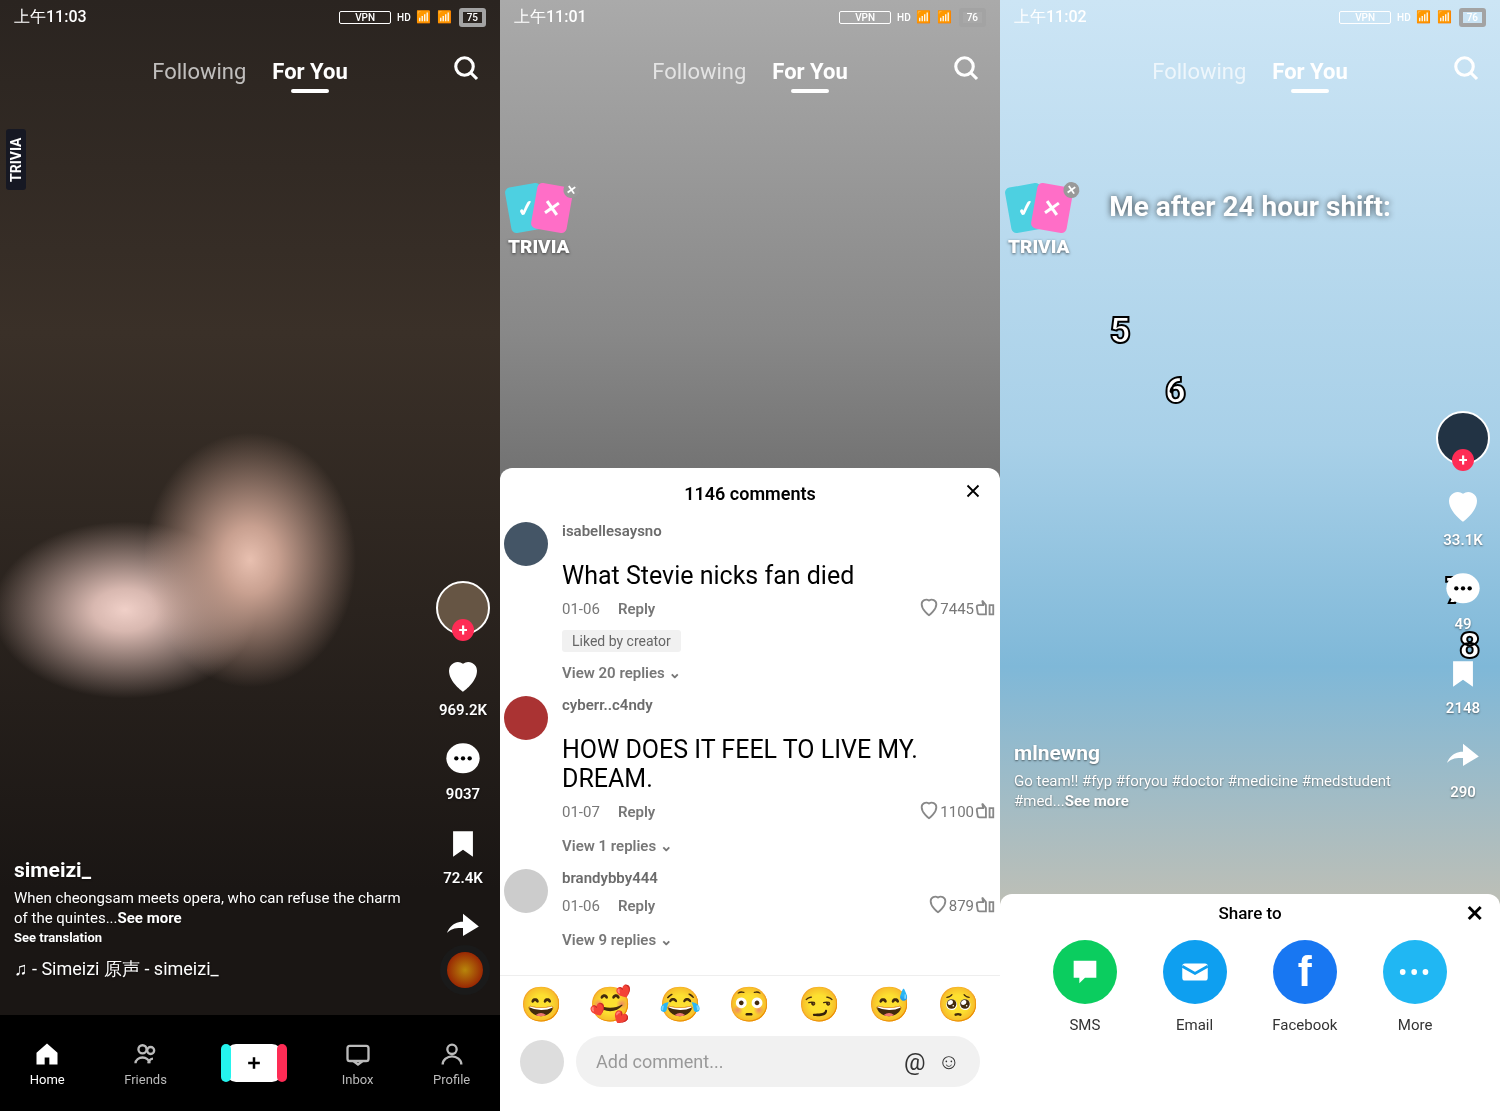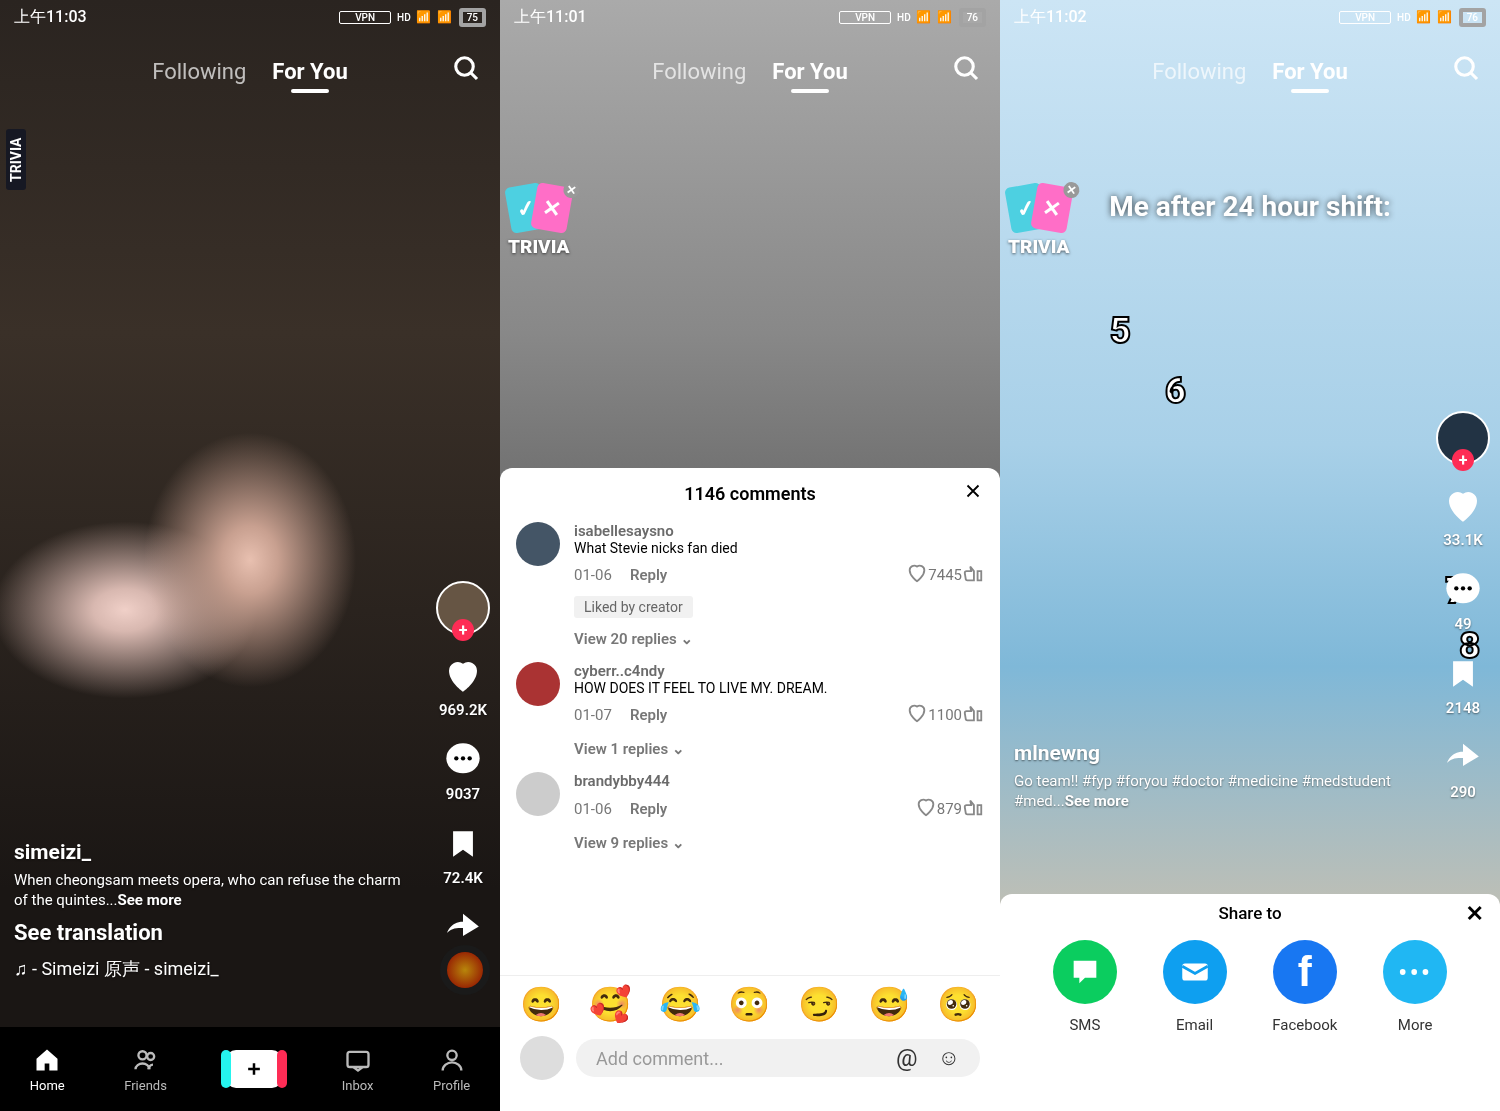--- a/index.html
+++ b/index.html
@@ -39,25 +39,25 @@
 .rail .avatar .plus{position:absolute;bottom:-8px;left:50%;transform:translateX(-50%);width:22px;height:22px;background:#fe2c55;border-radius:50%;display:flex;align-items:center;justify-content:center;font-size:16px;color:#fff;font-weight:700}
 .rail .icon{width:42px;height:42px;display:flex;align-items:center;justify-content:center}
 .rail .count{font-size:15px;font-weight:600;text-shadow:0 1px 2px rgba(0,0,0,.5)}
 
 
 .info{position:absolute;left:14px;right:90px;bottom:130px;z-index:20;text-shadow:0 1px 2px rgba(0,0,0,.5)}
 .screen3 .info{bottom:300px;right:100px}
 .info .user{font-size:21px;font-weight:700;margin-bottom:6px}
 .info .caption{font-size:15px;line-height:1.35}
 .info .caption .more{font-weight:700;color:#fff}
-.info .trans{font-size:22px;font-weight:700;margin-top:10px}
+.info .trans{font-size:13px;font-weight:700;margin-top:2px}
 .info .music{display:flex;align-items:center;gap:8px;margin-top:12px;font-size:18px}
 
 
-.tabbar{position:absolute;left:0;right:0;bottom:0;height:84px;background:#000;display:flex;align-items:center;justify-content:space-around;z-index:30}
+.tabbar{position:absolute;left:0;right:0;bottom:0;height:96px;background:#000;display:flex;align-items:center;justify-content:space-around;z-index:30}
 .tabbar .btn{display:flex;flex-direction:column;align-items:center;gap:4px;color:#bbb}
 .tabbar .btn.active{color:#fff}
 .tabbar .btn .lbl{font-size:13px}
 .tabbar .post{width:56px;height:38px;background:#fff;border-radius:10px;display:flex;align-items:center;justify-content:center;position:relative}
 .tabbar .post::before,.tabbar .post::after{content:"";position:absolute;top:0;bottom:0;width:10px;border-radius:10px}
 .tabbar .post::before{left:-5px;background:#25f4ee}
 .tabbar .post::after{right:-5px;background:#fe2c55}
 .tabbar .post svg{z-index:1}
 
 
@@ -67,35 +67,35 @@
 
 .s1bg{background:linear-gradient(to bottom,#2a2420 0%,#3a3028 30%,#1a1614 80%);width:100%;height:100%}
 .s1bg::before{content:"";position:absolute;top:360px;left:0;right:0;height:500px;background:radial-gradient(ellipse at 50% 40%,#e8c0b0 0%,#c8a090 8%,transparent 30%),radial-gradient(ellipse at 25% 50%,#f0d0c8 0%,#d8b8b0 6%,transparent 25%)}
 .s2bg{width:100%;height:100%;background:linear-gradient(to bottom,#aaa 0%,#888 30%,#666 50%);position:relative}
 .s3bg{width:100%;height:100%;background:linear-gradient(to bottom,#cce5f5 0%,#a8d0e8 40%,#7fb8d8 60%,#c8c0b0 85%);position:relative}
 
 
 .comments{position:absolute;left:0;right:0;bottom:0;top:468px;background:#fff;color:#000;border-radius:12px 12px 0 0;z-index:40;display:flex;flex-direction:column}
 .comments .head{height:50px;display:flex;align-items:center;justify-content:center;position:relative;font-size:18px;font-weight:600}
 .comments .head .close{position:absolute;right:16px;top:12px}
-.comments .list{flex:1;overflow:hidden;padding:4px 16px}
+.comments .list{flex:1;overflow:hidden;padding:4px 4px}
 .comment{display:flex;gap:14px;margin-bottom:14px}
 .comment .av{width:44px;height:44px;border-radius:50%;background:#ccc;flex-shrink:0}
 .comment .body{flex:1}
 .comment .uname{font-size:15px;color:#6b6b6b;font-weight:600}
-.comment .text{font-size:14px;margin-top:0}
+.comment .text{font-size:25px;margin-top:21px}
 .comment .meta{display:flex;align-items:center;gap:18px;margin-top:6px;font-size:15px;color:#777}
 .comment .meta .actions{margin-left:auto;display:flex;align-items:center;}
 .comment .liked{display:inline-block;background:#f1f1f1;padding:3px 10px;border-radius:3px;font-size:14px;color:#666;margin-top:8px}
 .comment .replies{font-size:15px;color:#777;font-weight:600;margin-top:12px}
 .composer{height:136px;border-top:1px solid #eee;padding:8px 20px}
 .emoji-row{display:flex;justify-content:space-between;font-size:34px;margin-bottom:12px}
 .input-row{display:flex;align-items:center;gap:12px}
 .input-row .av{width:44px;height:44px;border-radius:50%;background:#ddd}
-.input-row .inp{flex:1;background:#f1f1f1;border-radius:26px;height:38px;display:flex;align-items:center;padding:0 20px;color:#999;font-size:18px;gap:20px}
+.input-row .inp{flex:1;background:#f1f1f1;border-radius:26px;height:51px;display:flex;align-items:center;padding:0 20px;color:#999;font-size:18px;gap:12px}
 .input-row .inp .ph{flex:1}
 
 
 .share{position:absolute;left:0;right:0;bottom:0;height:217px;background:#fff;color:#000;border-radius:12px 12px 0 0;z-index:40}
 .share .head{display:flex;justify-content:center;align-items:center;height:38px;font-size:17px;font-weight:500;position:relative}
 .share .head .close{position:absolute;right:16px;font-size:22px;font-weight:700}
 .share .row{display:flex;justify-content:space-around;padding:8px 30px}
 .share .opt{display:flex;flex-direction:column;align-items:center;gap:12px}
 .share .circ{width:64px;height:64px;border-radius:50%;display:flex;align-items:center;justify-content:center}
 .share .circ.sms{background:#0bcd5f}

